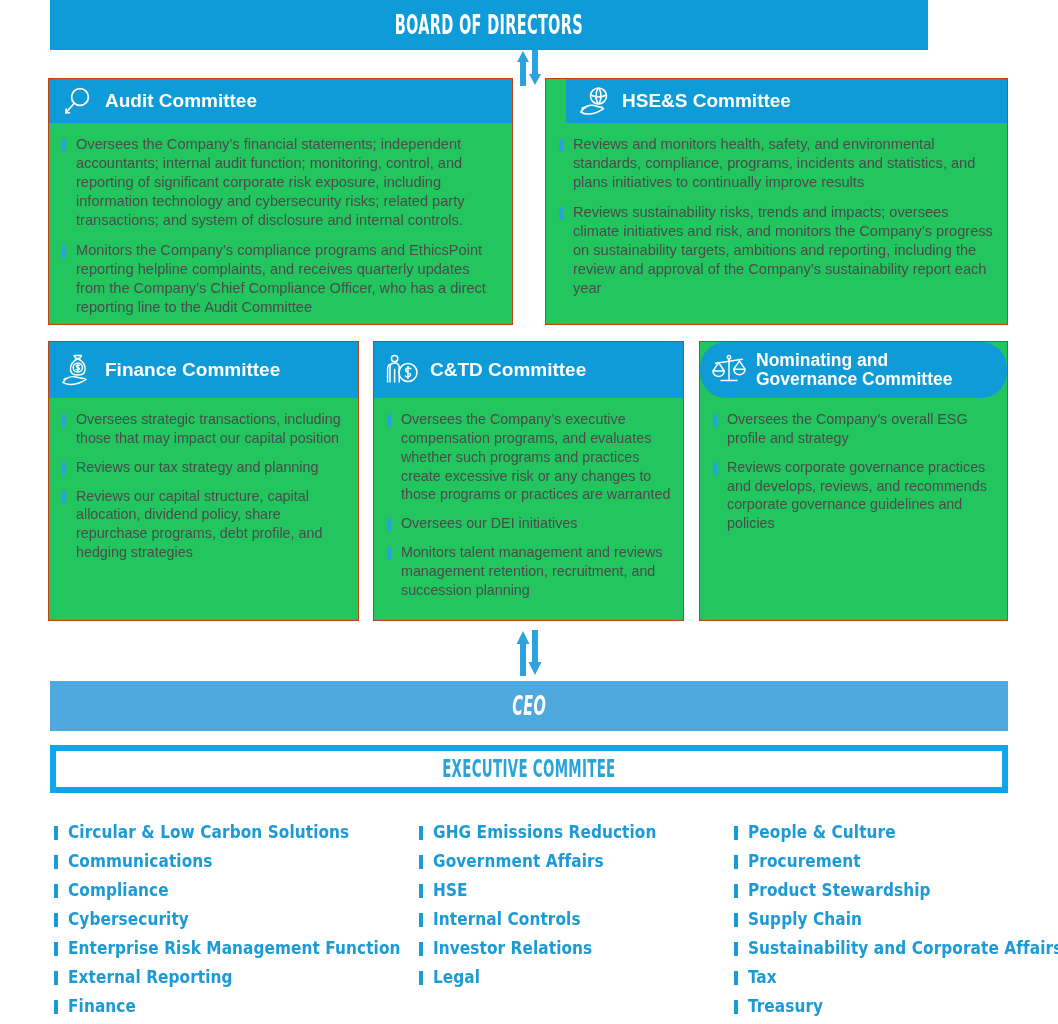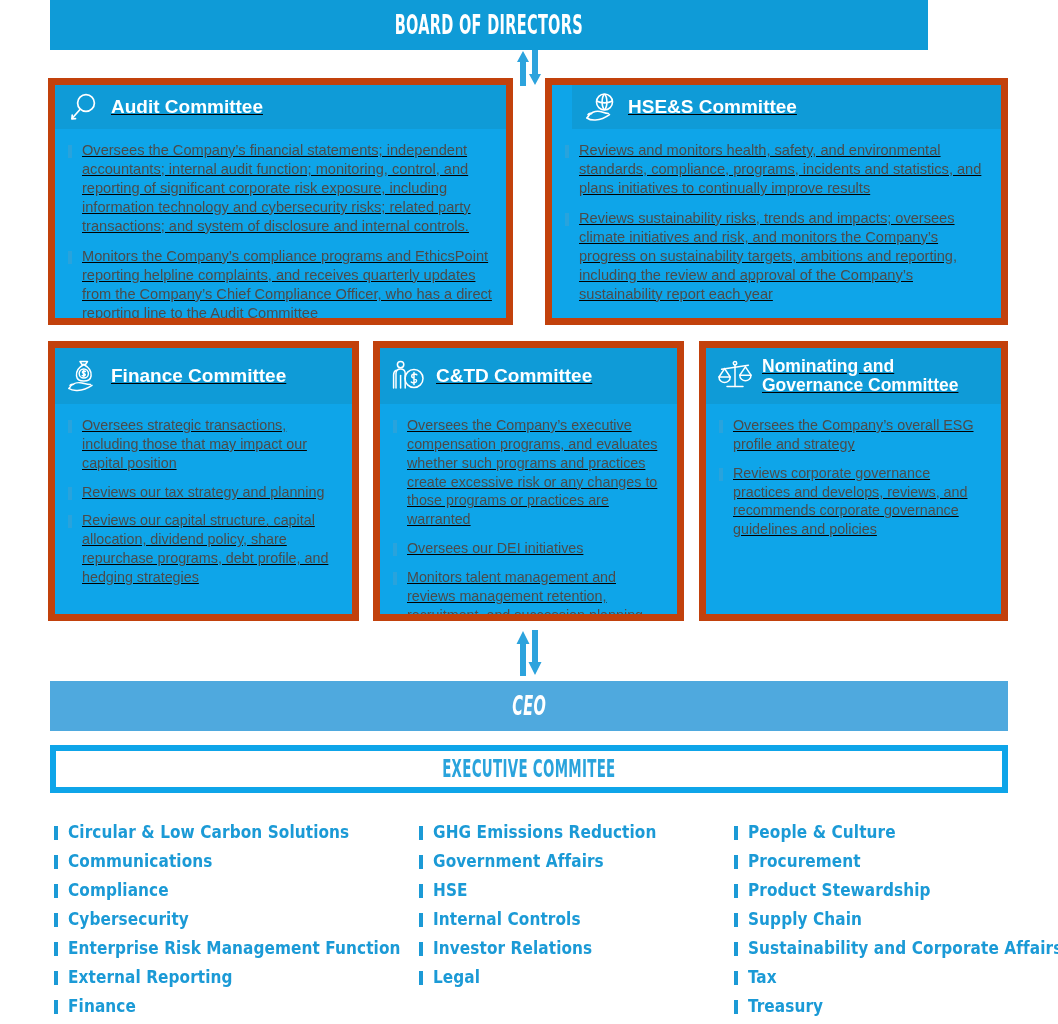--- a/index.html
+++ b/index.html
@@ -28,24 +28,24 @@
     white-space:nowrap;
   }
 
   
   .arrows{position:absolute;display:flex;align-items:center;justify-content:center;}
   .arrows svg{display:block;}
 
   
   .card{
     position:absolute;
-    background:#0ea5e9;
-    border:7px solid #c2410c;
+    background:#22c55e;
+    border:1px solid #c2410c;
     box-sizing:border-box;
-    display:flex;flex-direction:column;text-decoration:underline;
+    display:flex;flex-direction:column;
   }
   .card-head{
     background:#0f9bd7;
     display:flex;align-items:center;
     padding:0 10px;
     box-sizing:border-box;
     flex:0 0 auto;
   }
   .card-head .ico{
     flex:0 0 auto;width:38px;height:34px;
@@ -225,21 +225,21 @@
       <span class="card-title">C&amp;TD Committee</span>
     </div>
     <div class="card-body">
       <div class="bullet">Oversees the Company’s executive compensation programs, and evaluates whether such programs and practices create excessive risk or any changes to those programs or practices are warranted</div>
       <div class="bullet">Oversees our DEI initiatives</div>
       <div class="bullet">Monitors talent management and reviews management retention, recruitment, and succession planning</div>
     </div>
   </div>
 
   <div class="card small" style="left:699px;top:341px;width:309px;height:280px;">
-    <div class="card-head" style="height:56px;">
+    <div class="card-head" style="height:56px;border-radius:26px;">
       <span class="ico">
         <svg width="34" height="32" viewBox="0 0 34 32">
           <g fill="none" stroke="#ffffff" stroke-width="1.5" stroke-linejoin="round" stroke-linecap="round">
             <path d="M17 4.4 L17 26.5"></path>
             <circle cx="17" cy="3.2" r="1.7"></circle>
             <path d="M3.6 9.2 L30.4 5.2"></path>
             <path d="M9 26.5 L25 26.5"></path>
             <path d="M1 17 C1 20.4 3.7 22.6 6.6 22.6 C9.5 22.6 12.2 20.4 12.2 17 Z"></path>
             <path d="M6.6 8.6 L1 17 M6.6 8.6 L12.2 17"></path>
             <path d="M21.8 15.2 C21.8 18.6 24.5 20.8 27.4 20.8 C30.3 20.8 33 18.6 33 15.2 Z"></path>

